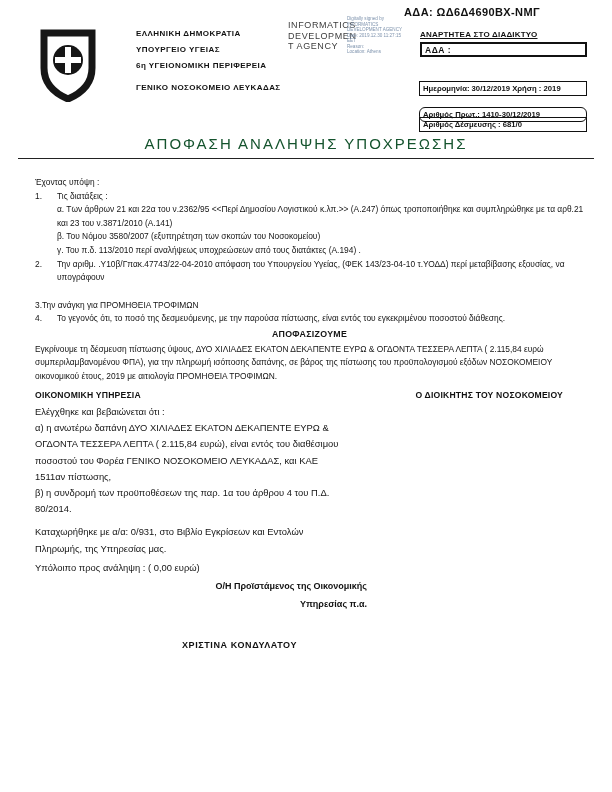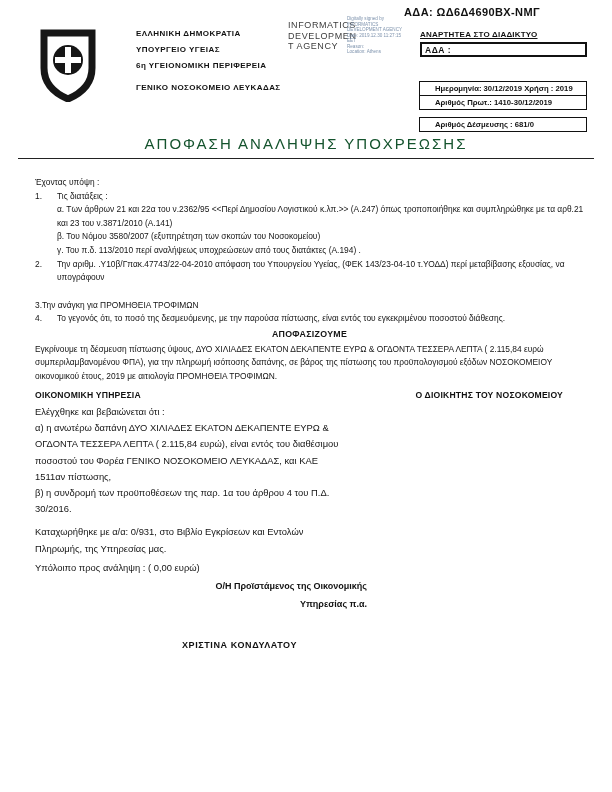--- a/index.html
+++ b/index.html
@@ -11,22 +11,22 @@
   }
   .ada-top { position:absolute; top:6px; left:404px; font-size:11px; font-weight:bold; letter-spacing:.4px; }
   .emblem { position:absolute; left:34px; top:26px; width:68px; height:76px; }
   .agency { position:absolute; left:136px; top:29px; font-size:8px; font-weight:bold; letter-spacing:.45px; }
   .agency .aline { margin-bottom:7px; line-height:9px; }
   .agency .aline:nth-child(3) { margin-bottom:13px; }
   .stamp-name { position:absolute; left:288px; top:20px; font-size:9px; line-height:10.5px; color:#3c3c3c; letter-spacing:.6px; }
   .stamp-sig { position:absolute; left:347px; top:16px; width:58px; font-size:4.6px; line-height:5.5px; color:#7e93ad; }
   .anartitea { position:absolute; left:420px; top:30px; font-size:8px; font-weight:bold; letter-spacing:.2px;text-decoration:underline; }
   .ada-box { position:absolute; left:420px; top:42px; width:167px; height:15px; border:2px solid #111; font-size:8.5px; font-weight:bold; padding:1px 3px; letter-spacing:.5px; }
-  .info-box { position:absolute; left:419px; width:168px; height:15px; border:1.5px solid #111; font-size:7.7px; font-weight:bold; padding:2px 15px; white-space:nowrap; }
-  .b1 { top:81px; } .b2 { top:95px; } .b3 { top:117px; }
+  .info-box { position:absolute; left:419px; width:168px; height:15px; border:1.5px solid #111; font-size:7.7px; font-weight:bold; padding:2px 3px; white-space:nowrap; }
+  .b1 { top:81px; } .b2 { top:107px;border-radius:6px; } .b3 { top:117px; }
   .title { position:absolute; top:135px; left:0; width:100%; text-align:center; font-size:15px; letter-spacing:2px; color:#14532d; }
   .title-rule { position:absolute; top:158px; left:18px; width:576px; border-top:1px solid #222; }
   .body { position:absolute; left:35px; top:176px; width:549px; font-size:8.4px; line-height:13.6px; color:#141414; }
   .li { display:flex; }
   .li .num { width:22px; flex:none; }
   .li .txt { flex:1; }
   .subs { padding-left:22px; }
   .gap-top { margin-top:14px; }
   .decision-h { text-align:center; font-weight:bold; font-size:8.8px; margin-top:2px; letter-spacing:.3px; }
   .decision-t { margin-top:1px; }
@@ -117,21 +117,21 @@
   </div>
 
   <div class="fin-row">
     <span>ΟΙΚΟΝΟΜΙΚΗ ΥΠΗΡΕΣΙΑ</span>
     <span>Ο ΔΙΟΙΚΗΤΗΣ ΤΟΥ ΝΟΣΟΚΟΜΕΙΟΥ</span>
   </div>
 
   <div class="fin-left">
     <p>Ελέγχθηκε και βεβαιώνεται ότι :</p>
     <p>α) η ανωτέρω δαπάνη ΔΥΟ ΧΙΛΙΑΔΕΣ ΕΚΑΤΟΝ ΔΕΚΑΠΕΝΤΕ ΕΥΡΩ &amp; ΟΓΔΟΝΤΑ ΤΕΣΣΕΡΑ ΛΕΠΤΑ ( 2.115,84 ευρώ), είναι εντός του διαθέσιμου ποσοστού του Φορέα ΓΕΝΙΚΟ ΝΟΣΟΚΟΜΕΙΟ ΛΕΥΚΑΔΑΣ, και ΚΑΕ 1511αν πίστωσης,</p>
-    <p>β) η συνδρομή των προϋποθέσεων της παρ. 1α του άρθρου 4 του Π.Δ. 30/2016.</p>
+    <p>β) η συνδρομή των προϋποθέσεων της παρ. 1α του άρθρου 4 του Π.Δ. 80/2014.</p>
     <p class="mt">Καταχωρήθηκε με α/α: 0/931, στο Βιβλίο Εγκρίσεων και Εντολών Πληρωμής, της Υπηρεσίας μας.</p>
     <p class="mt2">Υπόλοιπο προς ανάληψη : ( 0,00 ευρώ)</p>
   </div>
 
   <div class="sig-role">
     <div>Ο/Η Προϊστάμενος της Οικονομικής</div>
     <div>Υπηρεσίας π.α.</div>
   </div>
 
   <div class="sig-name">ΧΡΙΣΤΙΝΑ ΚΟΝΔΥΛΑΤΟΥ</div>

